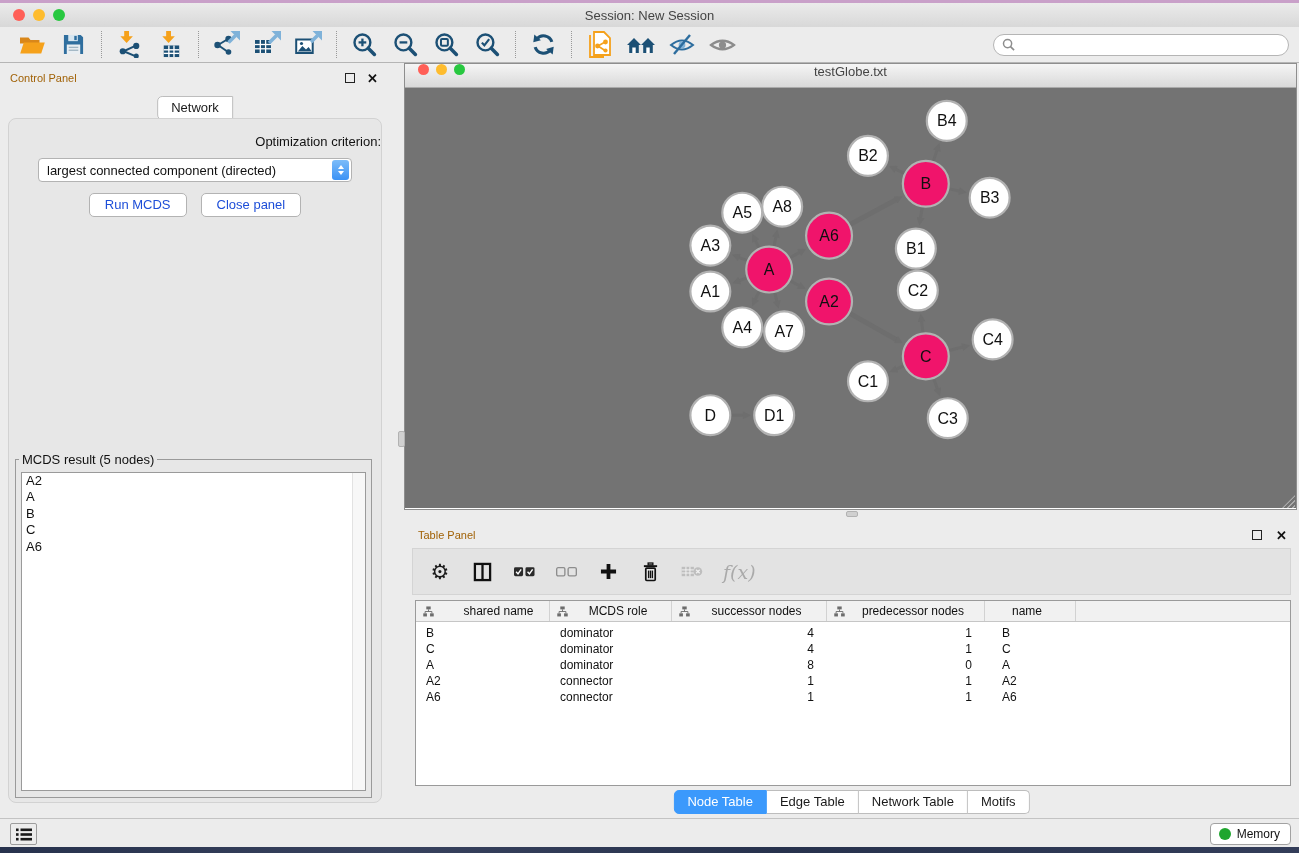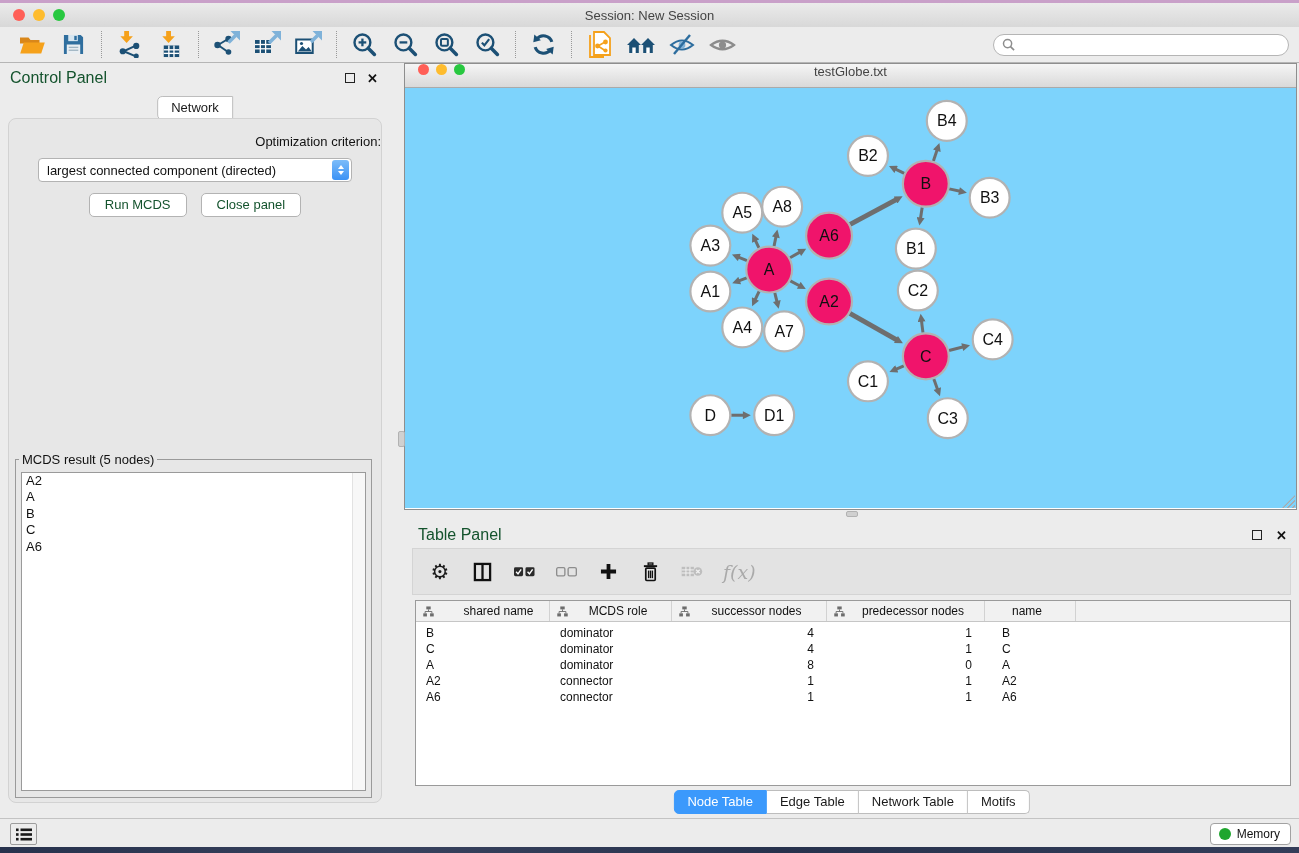--- a/index.html
+++ b/index.html
@@ -20,21 +20,21 @@
   .tbtn { width:41px; height:30px; display:flex; align-items:center; justify-content:center; }
   .tsep { border-left:1px dotted #999; height:27px; margin:0 7px; }
   .tspacer { flex:1; }
   .search-field { width:296px; height:22px; background:#fff; border:1px solid #b5b5b5; border-radius:12px;
                   margin-right:10px; display:flex; align-items:center; padding:0 8px; }
   .search-field input { border:none; outline:none; flex:1; font-size:13px; background:transparent; margin-left:5px; font-family:inherit; }
 
   
   .control-panel { position:absolute; left:0; top:63px; width:390px; height:755px; }
   .panel-head { position:relative; height:30px; display:flex; align-items:center; }
-  .panel-title { font-size:16px; color:#14532d; margin-left:10px; }
+  .panel-title { font-size:11px; color:#a16207; margin-left:10px; }
   .panel-head .spacer { flex:1; }
   .float-box { width:10px; height:10px; border:1.5px solid #222; margin-right:12px; }
   .panel-close { font-size:13px; font-weight:bold; color:#111; margin-right:12px; }
   .seg-tabs { display:flex; }
   .cp-tabs { position:absolute; top:33px; left:50%; transform:translateX(-50%);flex-direction:column; }
   .seg-tab { font-size:13px; color:#1a1a1a; background:#fff; border:1px solid #bdbdbd; border-left:none;
              padding:3px 13px 4px; white-space:nowrap; }
   .seg-tab:first-child { border-left:1px solid #bdbdbd; border-radius:5px 0 0 5px; }
   .seg-tab:last-child { border-radius:0 5px 5px 0; }
   .seg-tab.active { background:#3b99fc; border-color:#3b99fc; color:#fff; }
@@ -44,36 +44,36 @@
   .criterion { width:314px; height:24px; margin:9px auto 0; background:#fff; border:1px solid #b3b3b3;
                border-radius:4px; display:flex; align-items:center; font-size:13px; color:#111; padding-left:8px; }
   .criterion .spacer { flex:1; }
   .stepper { width:17px; height:20px; margin-right:2px; border-radius:3px;
              background:linear-gradient(#7cbcf9,#3b92f5); display:flex; flex-direction:column;
              align-items:center; justify-content:center; gap:2px; }
   .stepper i { display:block; width:0; height:0; border-left:3.5px solid transparent; border-right:3.5px solid transparent; }
   .stepper .up { border-bottom:4px solid #fff; }
   .stepper .dn { border-top:4px solid #fff; }
   .btn-row { display:flex; justify-content:center; gap:14px; margin-top:11px; }
-  .mac-btn { background:#fff; border:1px solid #b3b3b3; border-radius:5px; font-size:13px; color:#14532d;
+  .mac-btn { background:#fff; border:1px solid #b3b3b3; border-radius:5px; font-size:13px; color:#1d4ed8;
              padding:3px 15px 4px; font-family:inherit; }
   .result-fieldset { position:absolute; left:6px; right:9px; top:340px; bottom:4px;
                      border:1px solid #9a9a9a; }
   .result-legend { position:absolute; top:-8px; left:3px; background:#e7e7e7; font-size:13px; color:#111; padding:0 3px; }
   .result-list { position:absolute; left:5px; right:5px; top:12px; bottom:6px; background:#fff;
                  border:1px solid #9a9a9a; overflow:hidden; }
   .result-scroll { position:absolute; right:0; top:0; bottom:0; width:13px; background:#f7f7f7; border-left:1px solid #e2e2e2; }
   .result-item { font-size:13px; color:#111; line-height:16.4px; padding-left:4px; }
 
   
   .net-window { position:absolute; left:404px; top:63px; width:893px; height:447px; background:#fff;
                 border:1px solid #8e8e8e; }
   .net-titlebar { height:24px; background:linear-gradient(#f5f5f5,#d9d9d9); border-bottom:1px solid #aaa;
                   display:flex; align-items:flex-start; position:relative; }
-  .net-canvas { position:relative; width:100%; height:420px; background:#7dd3fc; }
+  .net-canvas { position:relative; width:100%; height:420px; background:#737373; }
   .net-canvas svg { display:block; }
   .resize-grip { position:absolute; right:1px; bottom:1px; width:13px; height:13px;
                  background:repeating-linear-gradient(135deg, transparent 0 2px, #aaa 2px 3.5px);
                  clip-path:polygon(100% 0, 100% 100%, 0 100%); }
   .v-thumb { position:absolute; left:398px; top:431px; width:7px; height:16px; background:#d0d0d0;
              border:1px solid #b2b2b2; border-radius:2px; }
   .h-thumb { position:absolute; left:846px; top:511px; width:12px; height:6px; background:#d0d0d0;
              border:1px solid #b2b2b2; border-radius:2px; }
 
   

